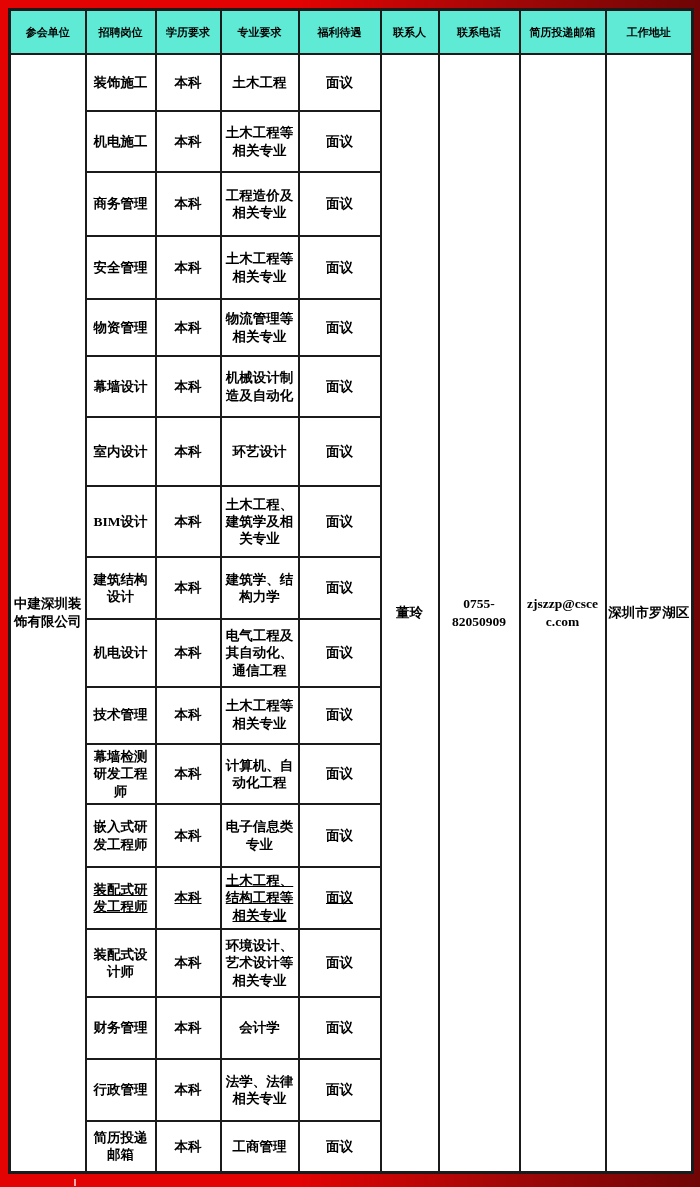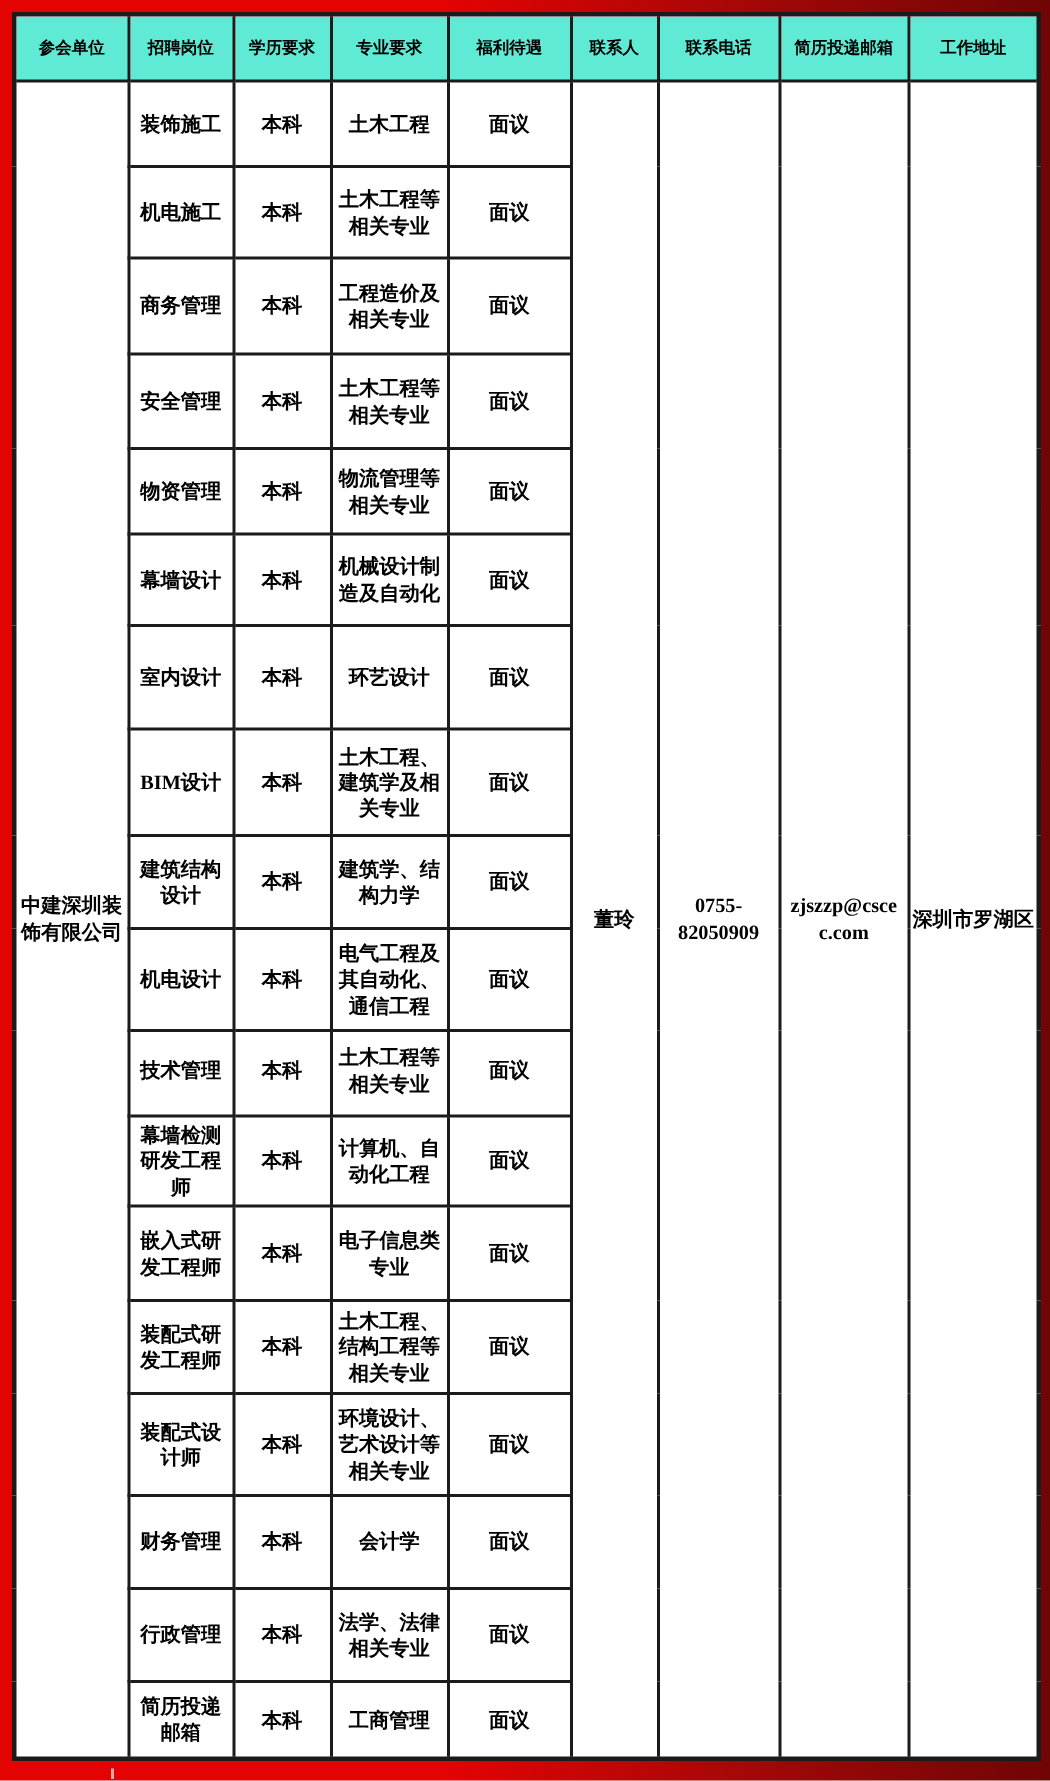--- a/index.html
+++ b/index.html
@@ -170,21 +170,21 @@
           <td rowspan="1">本科</td>
           <td rowspan="1">计算机、自动化工程</td>
           <td rowspan="1">面议</td>
         </tr>
         <tr style="height: 63px;">
           <td rowspan="1">嵌入式研发工程师</td>
           <td rowspan="1">本科</td>
           <td rowspan="1">电子信息类专业</td>
           <td rowspan="1">面议</td>
         </tr>
-        <tr style="height: 62px;">
+        <tr style="height: 62px; text-decoration: underline;">
           <td rowspan="1">装配式研发工程师</td>
           <td rowspan="1">本科</td>
           <td rowspan="1">土木工程、结构工程等相关专业</td>
           <td rowspan="1">面议</td>
         </tr>
         <tr style="height: 68px;">
           <td rowspan="1">装配式设计师</td>
           <td rowspan="1">本科</td>
           <td rowspan="1">环境设计、艺术设计等相关专业</td>
           <td rowspan="1">面议</td>

